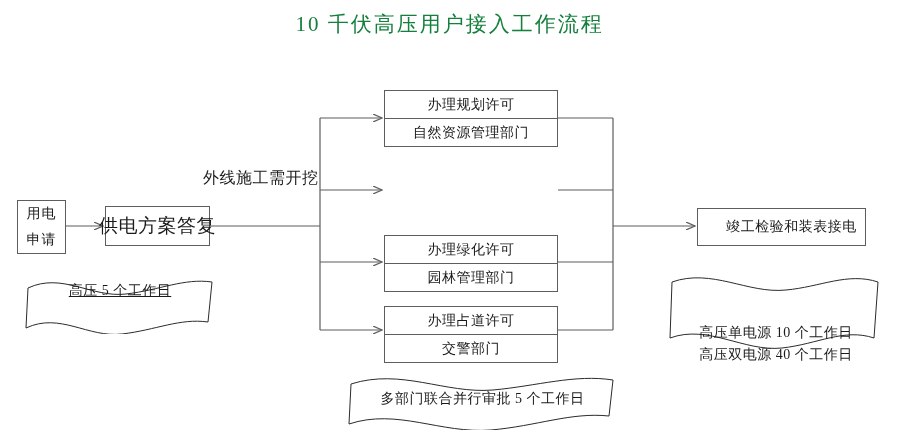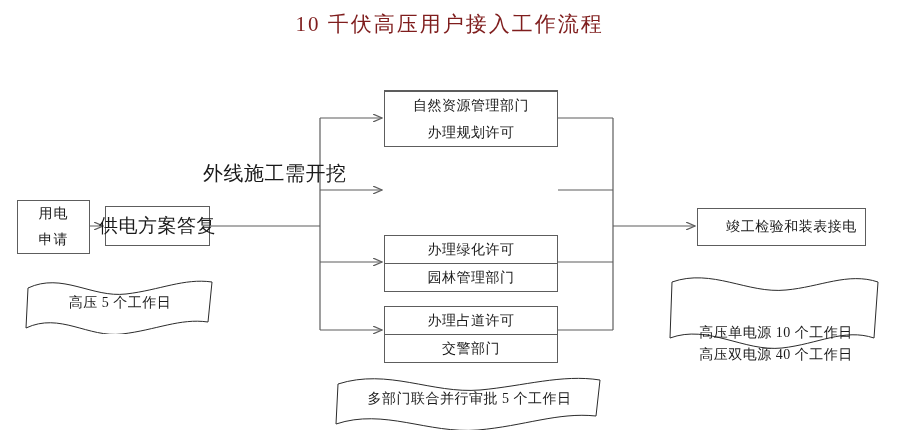--- a/index.html
+++ b/index.html
@@ -53,27 +53,27 @@
 
   
   #page-title {
     position: absolute;
     left: 0;
     top: 10px;
     width: 899px;
     text-align: center;
     font-size: 21px;
     letter-spacing: 2px;
-    color: #7f1d1d;
+    color: #15803d;
   }
 
   
   #node-apply {
     left: 17px;  top: 200px;
-    width: 73px; height: 54px;
+    width: 49px; height: 54px;
     font-size: 14px;
     line-height: 22px;
   }
   #node-apply .cell { letter-spacing: 1px; }
 
   #node-plan-reply {
     left: 105px; top: 206px;
     width: 105px; height: 40px;
     font-size: 19px;
   }
@@ -95,46 +95,46 @@
     left: 697px; top: 208px;
     width: 169px; height: 38px;
     font-size: 14px;
     padding-left: 20px;
   }
 
   
   #label-branch-note {
     position: absolute;
     left: 203px;
-    top: 160px;
-    font-size: 20px;
+    top: 168px;
+    font-size: 16px;
     white-space: nowrap;
     letter-spacing: 0.5px;
     text-align: center;
   }
 
   
   .ribbon {
     position: absolute;
   }
   .ribbon .ribbon-text {
     position: absolute;
     left: 0;
     width: 100%;
     text-align: center;
     font-size: 14px;
     white-space: nowrap;
     letter-spacing: 0.5px;
     color: #1a1a1a;
   }
   #ribbon-left        { left: 22px;  top: 272px; width: 196px; height: 62px; }
-  #ribbon-left .ribbon-text     { top: 22px; }
+  #ribbon-left .ribbon-text     { top: 10px; text-decoration: underline; }
   #ribbon-right       { left: 666px; top: 268px; width: 220px; height: 82px; }
   #ribbon-right .ribbon-text    { top: 18px; line-height: 22px; margin-top: 36px; }
-  #ribbon-bottom      { left: 332px; top: 368px; width: 275px; height: 62px; }
+  #ribbon-bottom      { left: 345px; top: 368px; width: 275px; height: 62px; }
   #ribbon-bottom .ribbon-text   { top: 22px; }
 </style>
 </head>
 <body>
 
 <div id="canvas">
 
   <div id="page-title">10 千伏高压用户接入工作流程</div>
 
   <svg class="svg-layer" viewBox="0 0 899 444" xmlns="http://www.w3.org/2000/svg">
@@ -171,22 +171,22 @@
   <div class="node" id="node-apply">
     <div class="cell">用电</div>
     <div class="cell">申请</div>
   </div>
 
   <div class="node" id="node-plan-reply">
     <div class="cell">供电方案答复</div>
   </div>
 
   <div class="node permit" id="node-permit-1">
+    <div class="cell">办理规划许可</div>
     <div class="cell divider-top">自然资源管理部门</div>
-    <div class="cell">办理规划许可</div>
   </div>
 
 
   <div class="node permit" id="node-permit-4">
     <div class="cell">办理占道许可</div>
     <div class="cell divider-top">交警部门</div>
   </div>
 
   <div class="node permit" id="node-permit-3">
     <div class="cell">办理绿化许可</div>

